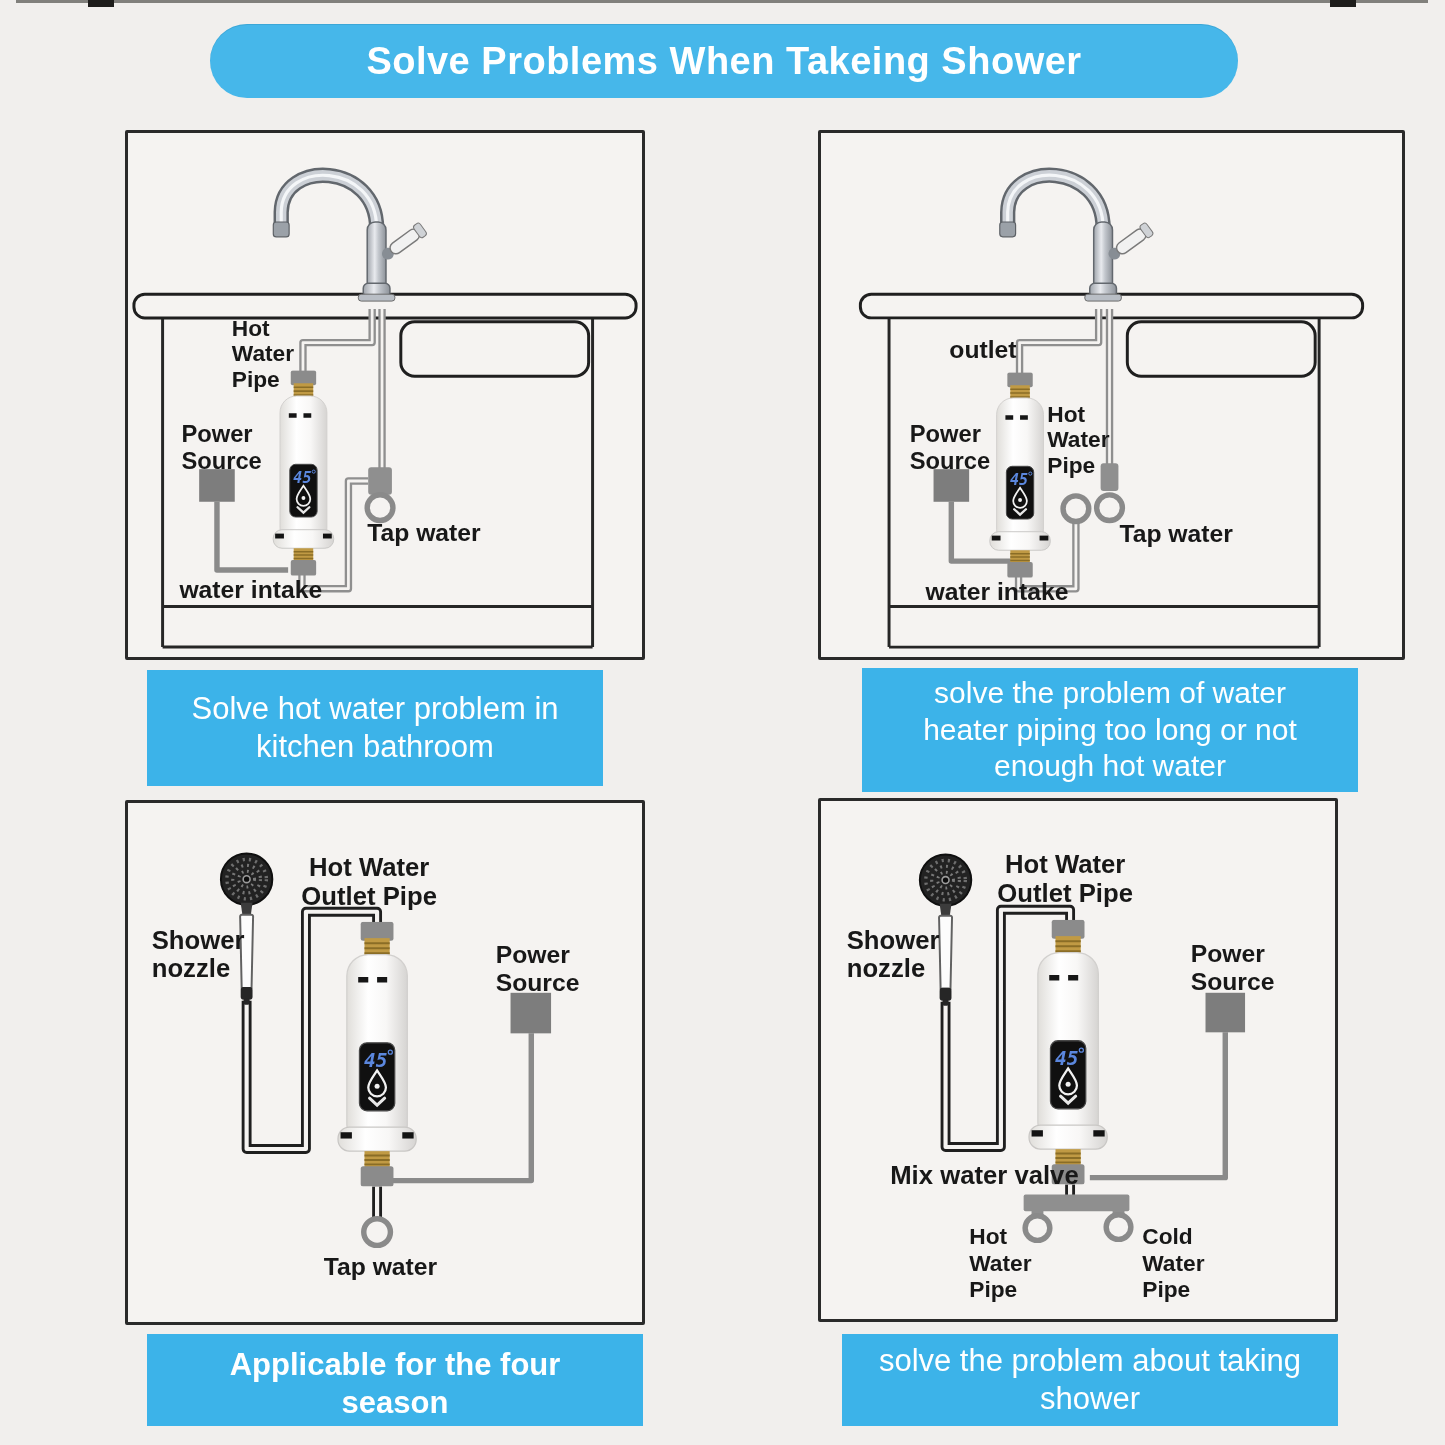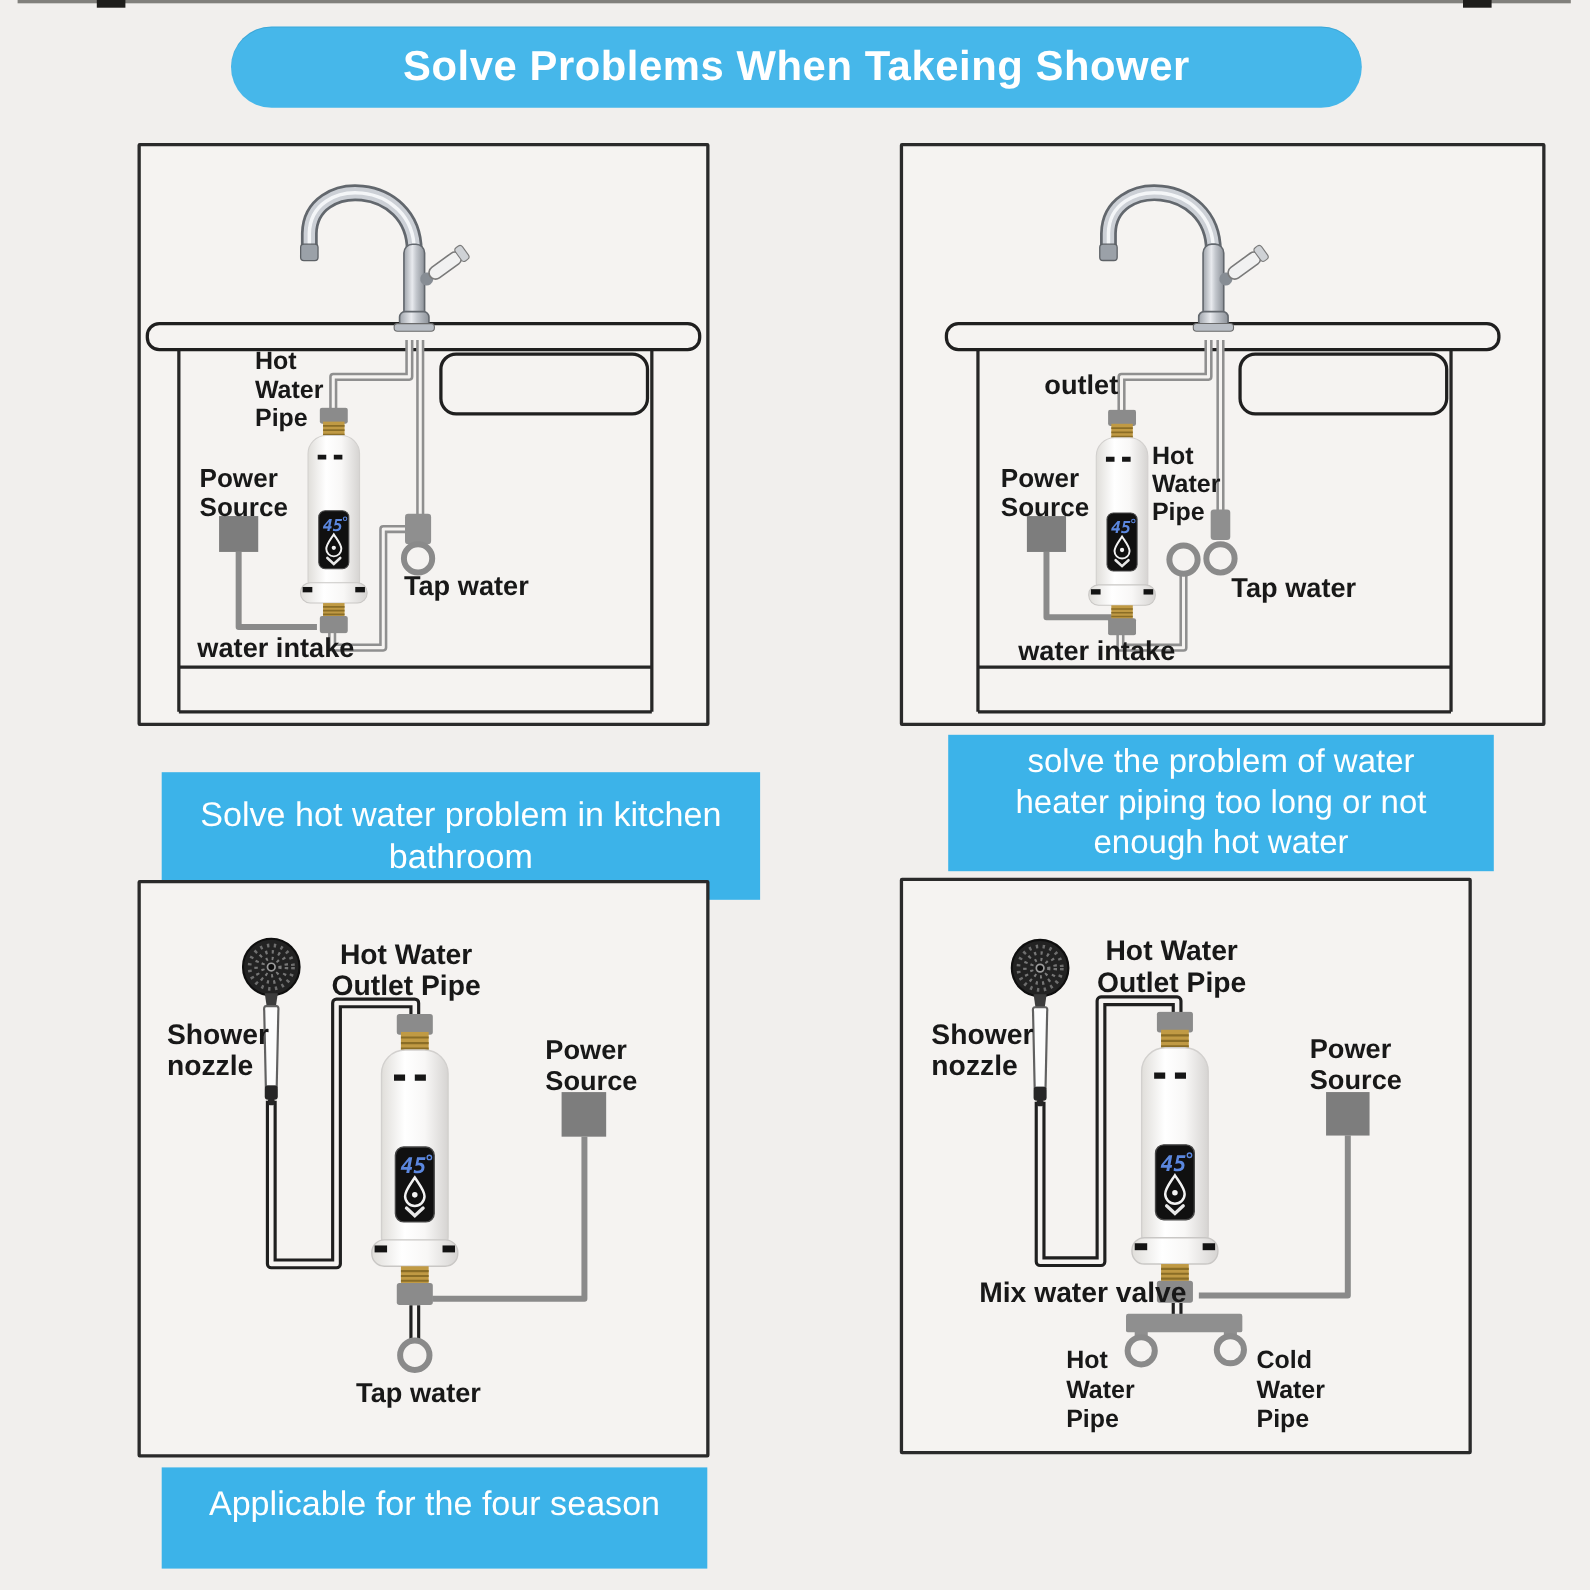--- a/index.html
+++ b/index.html
@@ -14,23 +14,23 @@
   .banner span{color:#ffffff;font-size:38px;font-weight:700;letter-spacing:.5px;}
   .panel{position:absolute;background:#f5f3f1;border:3px solid #2a2a2a;border-radius:2px;box-sizing:border-box;}
   #p1{left:125px;top:130px;width:520px;height:530px;}
   #p2{left:818px;top:130px;width:587px;height:530px;}
   #p3{left:125px;top:800px;width:520px;height:525px;}
   #p4{left:818px;top:798px;width:520px;height:524px;}
   .panel svg{position:absolute;left:0;top:0;width:100%;height:100%;}
   .caption{position:absolute;background:#3cb3e9;color:#fff;display:flex;align-items:center;
            justify-content:center;text-align:center;font-size:31px;line-height:1.22;
            padding:4px 26px;box-sizing:border-box;}
-  #c1{left:147px;top:670px;width:544px;height:116px;margin-top:32px;}
+  #c1{left:147px;top:670px;width:456px;height:116px;}
   #c2{left:842px;top:668px;width:496px;height:124px;font-size:30px;margin-left:20px;}
-  #c3{left:147px;top:1334px;width:496px;height:92px;align-items:flex-start;padding-top:14px;}
+  #c3{left:147px;top:1334px;width:496px;height:92px;align-items:flex-end;padding-top:14px;font-weight:bold;}
   #c4{left:842px;top:1334px;width:496px;height:92px;}
   
   .po{stroke:#8f8f8f;stroke-width:7.5;fill:none;stroke-linejoin:round;}
   .pi{stroke:#f5f3f1;stroke-width:2.8;fill:none;stroke-linejoin:round;}
   .pob{stroke:#1f1f1f;stroke-width:10;fill:none;stroke-linejoin:round;}
   .pib{stroke:#f5f3f1;stroke-width:4.2;fill:none;stroke-linejoin:round;}
   .wire{stroke:#8a8a8a;stroke-width:5.5;fill:none;stroke-linejoin:round;}
   .fit{fill:#8f8f8f;}
   .ring{fill:#f5f3f1;stroke:#8a8a8a;stroke-width:5.5;}
   .power{fill:#7d7d7d;}
@@ -232,14 +232,17 @@
       <text class="lbl" x="150" y="502" font-size="23">Pipe</text>
       <text class="lbl" x="325" y="448" font-size="23">Cold</text>
       <text class="lbl" x="325" y="475" font-size="23">Water</text>
       <text class="lbl" x="325" y="502" font-size="23">Pipe</text>
     </svg>
   </section>
 
   <div class="caption" id="c3">
     <span>Applicable for the four season</span>
   </div>
+  <div class="caption" id="c4">
+    <span>solve the problem about taking shower</span>
+  </div>
 
 </div>
 
 </body></html>

